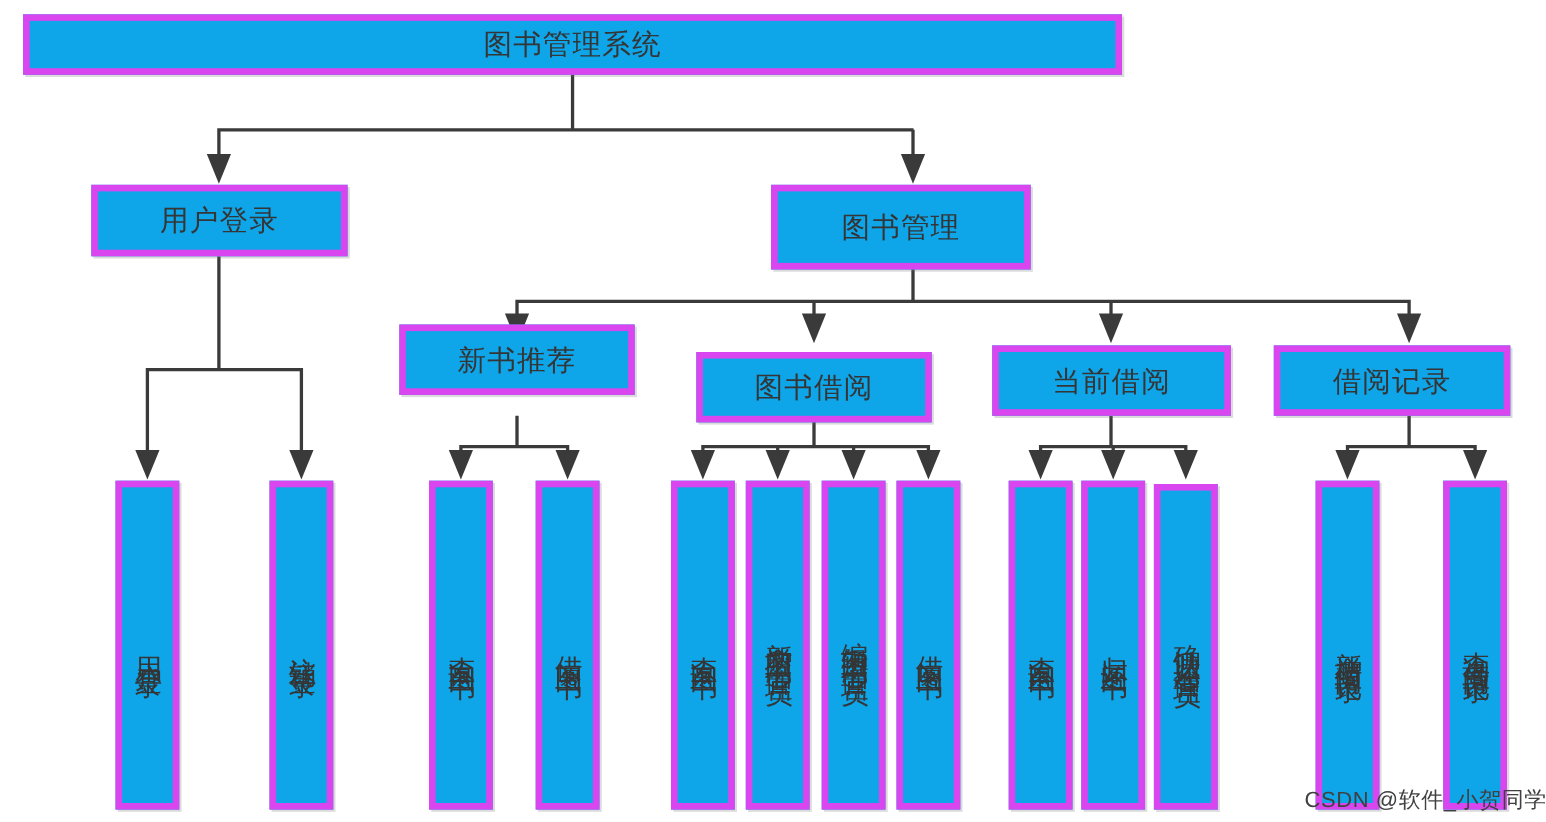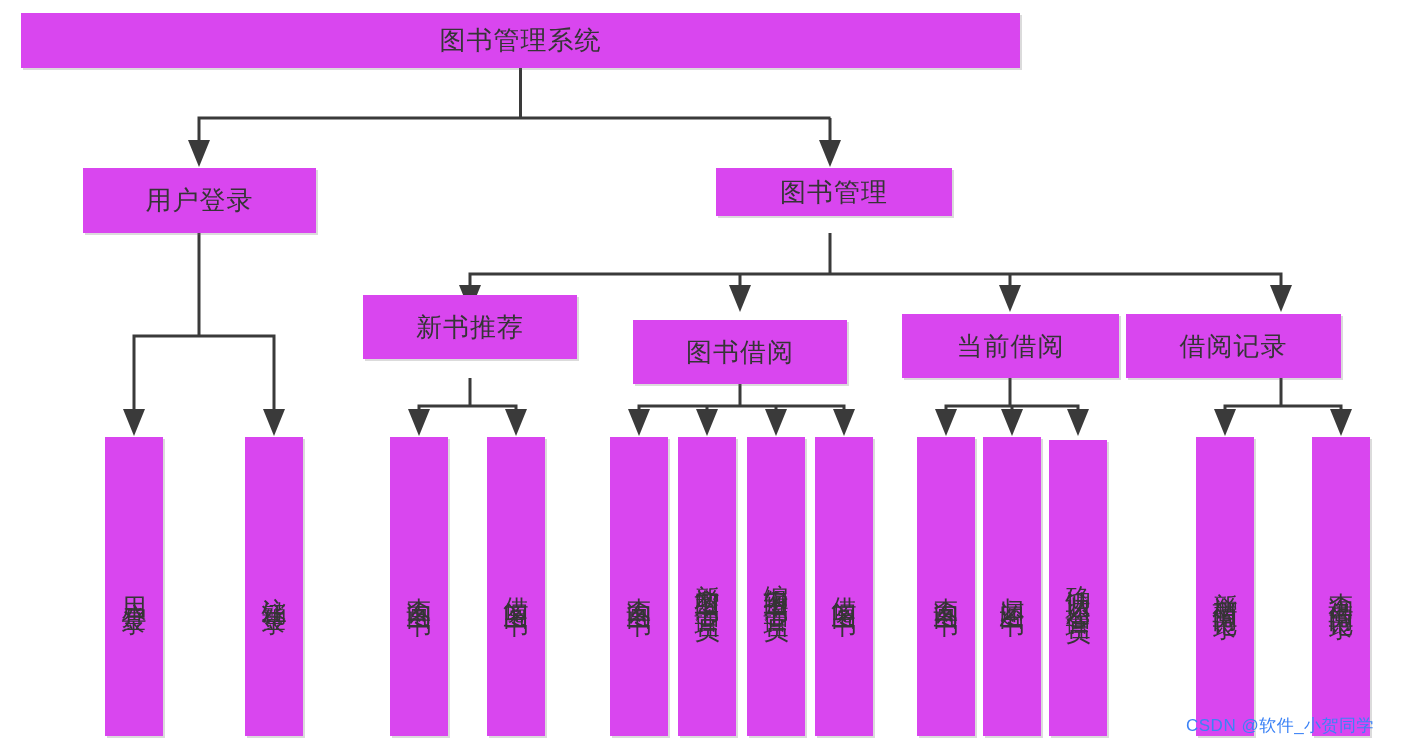--- a/index.html
+++ b/index.html
@@ -12,44 +12,44 @@
     overflow: hidden;
   }
   #wires {
     position: absolute;
     left: 0; top: 0;
     width: 1405px; height: 747px;
   }
   .node {
     position: absolute;
     box-sizing: border-box;
-    border: 4px solid #d946ef;
-    background: #d946ef;
+    border: 6px solid #d946ef;
+    background: #0ea5e9;
     color: #353535;
     display: flex;
     align-items: center;
     justify-content: center;
     box-shadow: 2px 2px 0 rgba(110,110,110,0.25);
   }
   .hbox { font-size: 26px; letter-spacing: 1px; }
   .vbox span {
     writing-mode: vertical-rl;
     text-orientation: mixed;
     font-size: 25px;
     letter-spacing: 5px;
     line-height: 1;
     color: #353535;
   }
   .watermark {
     position: absolute;
     left: 1186px;
     top: 714px;
     width: 212px;
-    font-size: 17px;
-    color: #3b82f6;
+    font-size: 20px;
+    color: #404040;
     white-space: nowrap;
     letter-spacing: 0.5px;
   }
 </style>
 </head>
 <body>
 
 <div id="canvas">
 
   <svg id="wires" viewBox="0 0 1405 747" xmlns="http://www.w3.org/2000/svg">
@@ -91,26 +91,26 @@
       <polygon points="1001,409 1023,409 1012,436"></polygon>
       <polygon points="1067,409 1089,409 1078,436"></polygon>
       <polygon points="1214,409 1236,409 1225,436"></polygon>
       <polygon points="1330,409 1352,409 1341,436"></polygon>
     </g>
   </svg>
 
   <div class="node hbox" style="left:21px; top:13px; width:999px; height:55px;">图书管理系统</div>
 
   <div class="node hbox" style="left:83px; top:168px; width:233px; height:65px;">用户登录</div>
-  <div class="node hbox" style="left:716px; top:168px; width:236px; height:48px;">图书管理</div>
+  <div class="node hbox" style="left:701px; top:168px; width:236px; height:77px;">图书管理</div>
 
   <div class="node hbox" style="left:363px; top:295px; width:214px; height:64px;">新书推荐</div>
   <div class="node hbox" style="left:633px; top:320px; width:214px; height:64px;">图书借阅</div>
   <div class="node hbox" style="left:902px; top:314px; width:217px; height:64px;">当前借阅</div>
-  <div class="node hbox" style="left:1126px; top:314px; width:215px; height:64px;">借阅记录</div>
+  <div class="node hbox" style="left:1158px; top:314px; width:215px; height:64px;">借阅记录</div>
 
   <div class="node vbox" style="left:105px; top:437px; width:58px; height:299px;">
     <span>用户登录</span>
     </div>
   <div class="node vbox" style="left:245px; top:437px; width:58px; height:299px;">
     <span>注销登录</span>
     </div>
 
   <div class="node vbox" style="left:390px; top:437px; width:58px; height:299px;">
     <span>查询图书</span>

